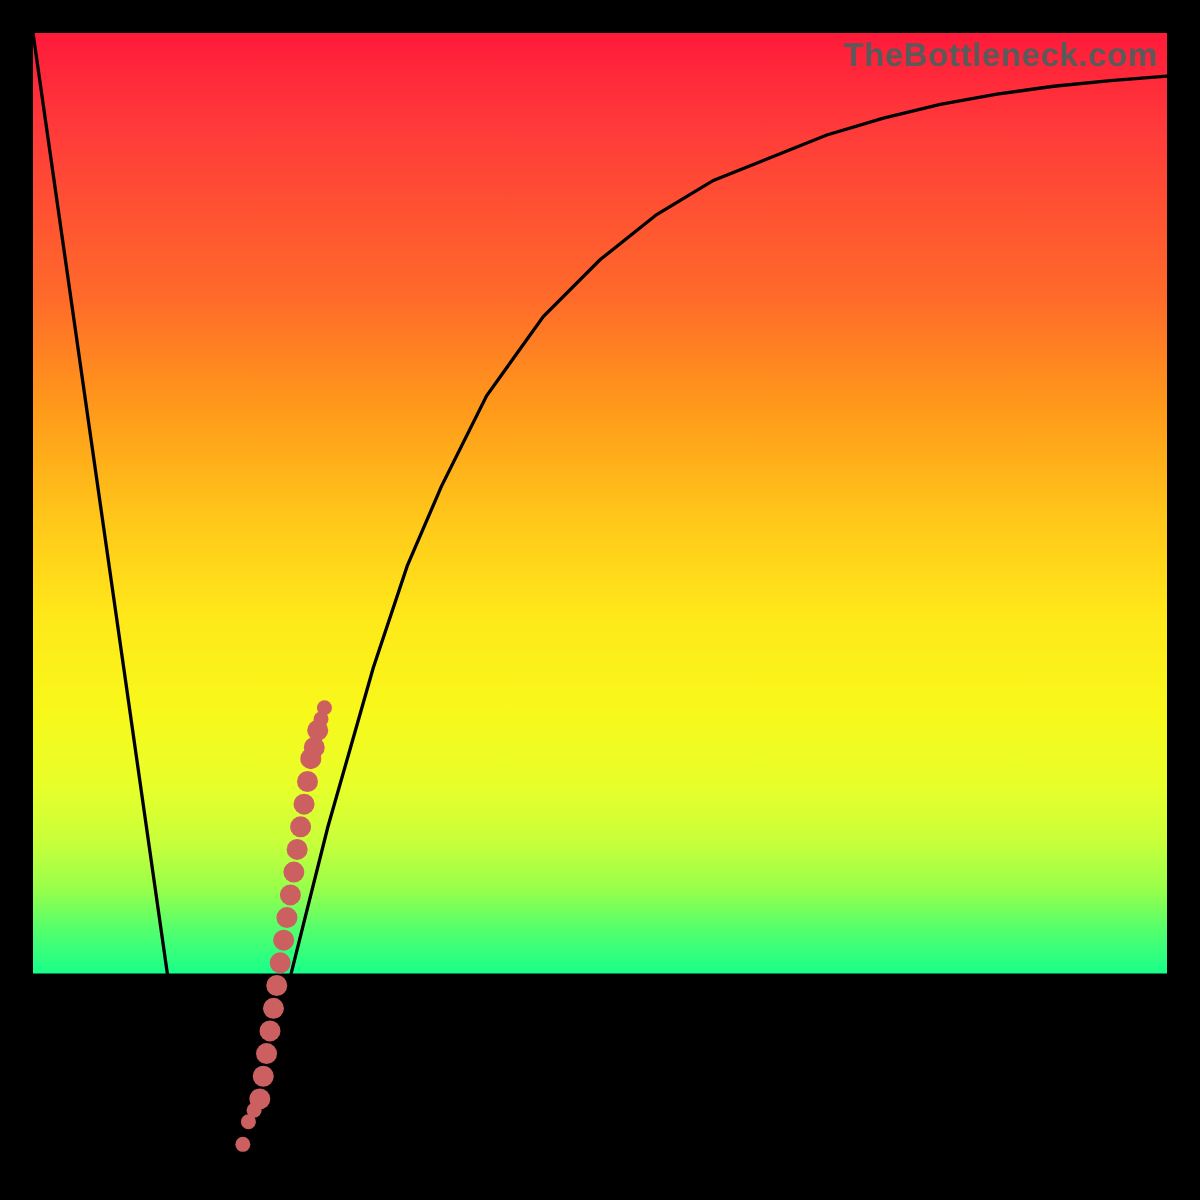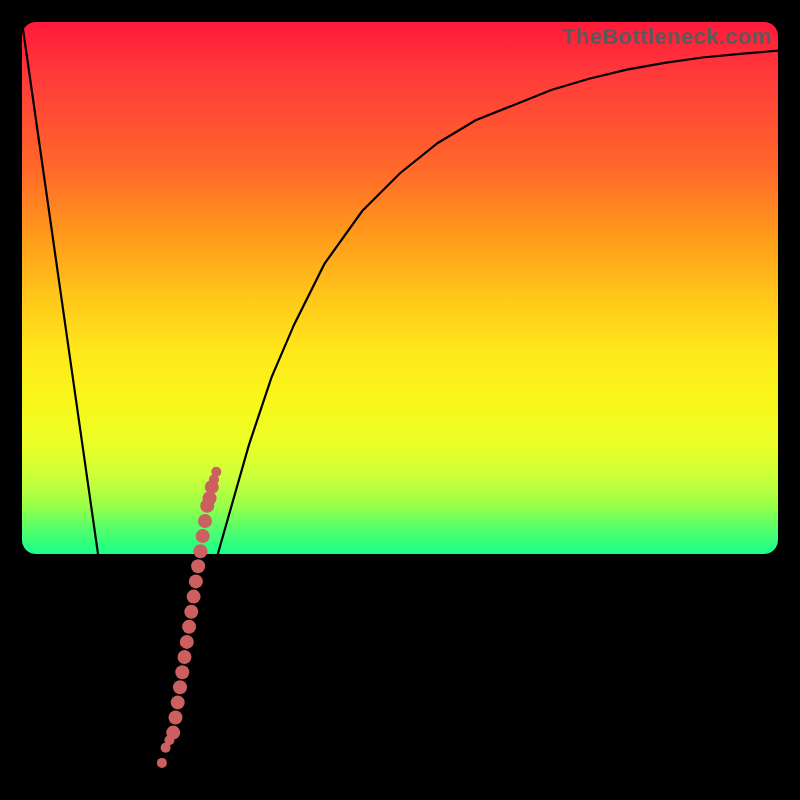--- a/index.html
+++ b/index.html
@@ -15,38 +15,37 @@
     position: relative;
     width: 800px;
     height: 800px;
     background: #000;
   }
   .plot {
     position: absolute;
     left: 22px;
     top: 22px;
     width: 756px;
-    height: 532px;
+    height: 627px;
     
     background: linear-gradient(
       to bottom,
       #ff1a3a 0%,
       #ff3a3a 10%,
       #ff6a2a 28%,
       #ff9a1a 40%,
       #ffc81a 52%,
       #ffe81a 62%,
       #f8f81a 72%,
       #e8ff2a 80%,
       #c8ff3a 86%,
       #98ff4a 91%,
       #58ff6a 95%,
       #18ff8a 100%
     );
-    border-radius: 14px;
   }
   .watermark {
     position: absolute;
     top: 2px;
     right: 6px;
     color: #5a5a5a;
     font-size: 22px;
     font-weight: 600;
     letter-spacing: 0.4px;
     pointer-events: none;

